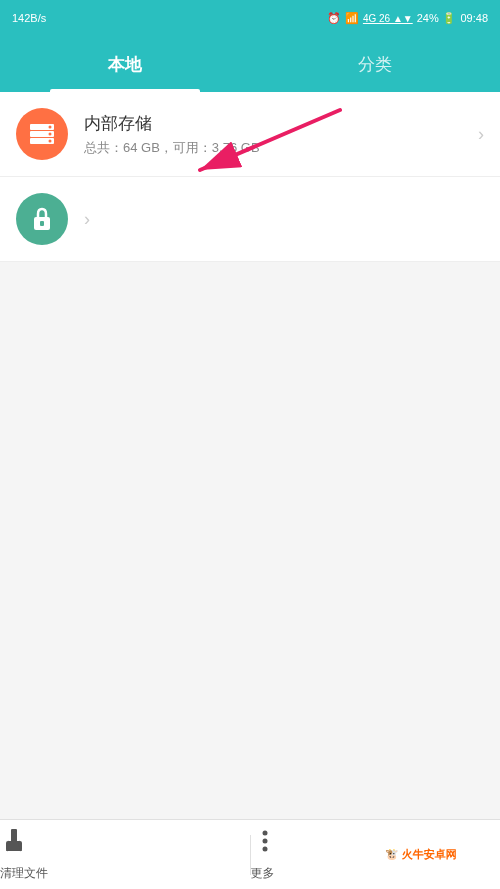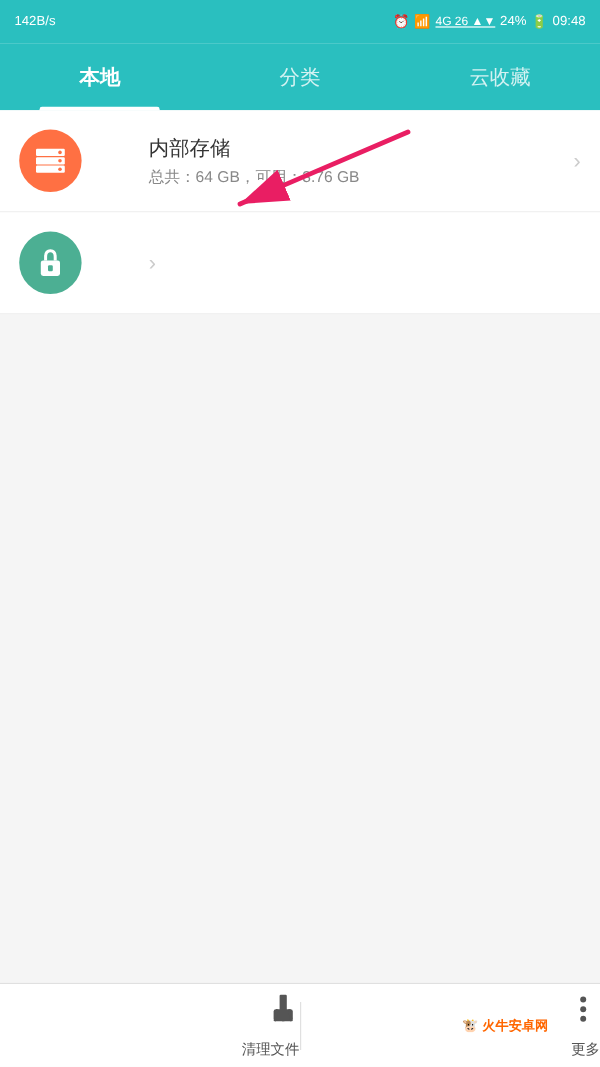--- a/index.html
+++ b/index.html
@@ -95,21 +95,20 @@
 
     
     .list-item {
       background: #ffffff;
       display: flex;
       align-items: center;
       padding: 16px 16px;
       border-bottom: 1px solid #eeeeee;
       cursor: pointer;
       position: relative;
-      gap: 40px;
     }
 
     .list-item-icon {
       width: 52px;
       height: 52px;
       border-radius: 50%;
       display: flex;
       align-items: center;
       justify-content: center;
       margin-right: 16px;
@@ -165,21 +164,21 @@
       background: #ffffff;
       border-top: 1px solid #e0e0e0;
       display: flex;
       align-items: center;
       justify-content: space-around;
     }
 
     .bottom-item {
       display: flex;
       flex-direction: column;
-      align-items: flex-end;
+      align-items: flex-start;
       cursor: pointer;
       gap: 4px;
       flex: 1;
     }
 
     .bottom-item-icon {
       font-size: 24px;
       color: #555555;
     }
 
@@ -234,23 +233,20 @@
     <span>09:48</span>
   </div>
 </div>
 
 <div class="tab-bar">
   <div class="tab-item active">
     <span>本地</span>
   </div>
   <div class="tab-item">
     <span>分类</span>
-  </div>
-  <div class="tab-item">
-    <span>云收藏</span>
   </div>
 </div>
 
 <div class="main-content">
 
   <div class="list-item">
     <div class="list-item-icon icon-orange">
       <svg class="storage-icon" viewBox="0 0 28 28" fill="white">
         <rect x="2" y="4" width="24" height="6" rx="1" fill="white"></rect>
         <rect x="2" y="11" width="24" height="6" rx="1" fill="white"></rect>

